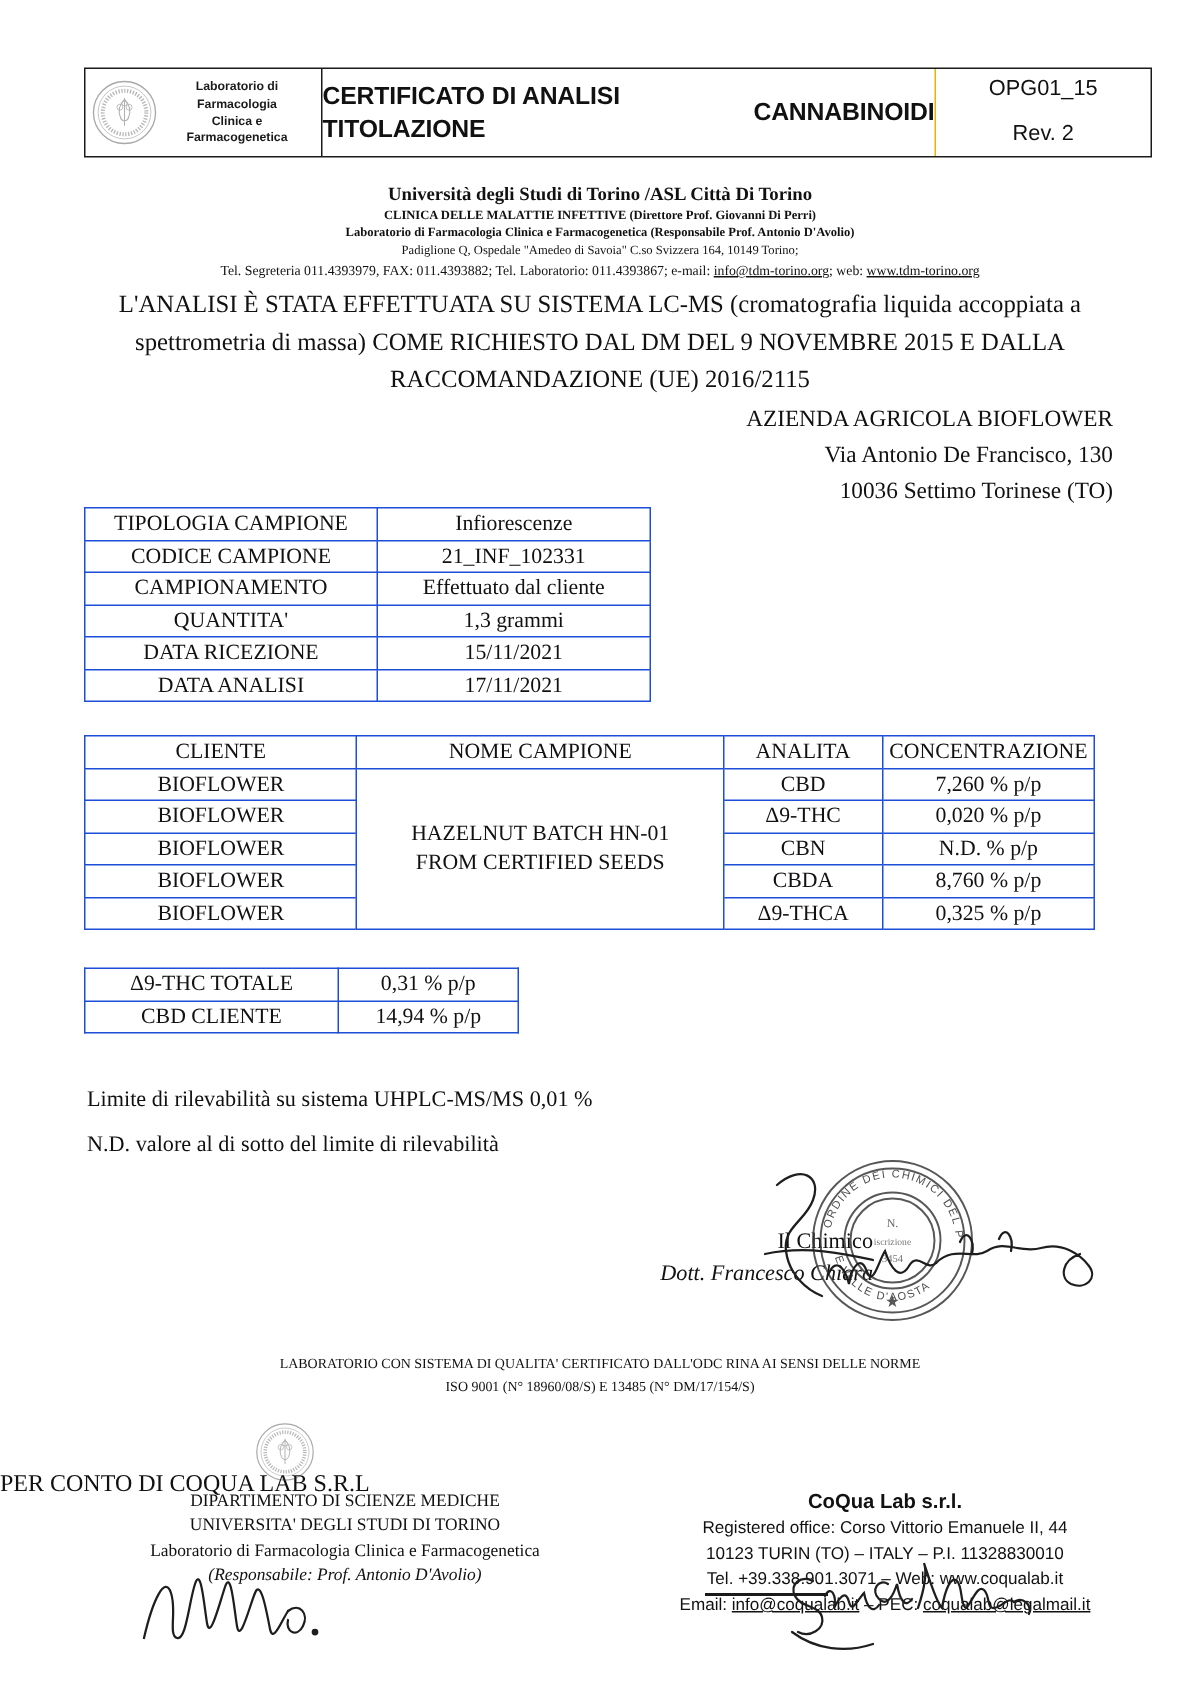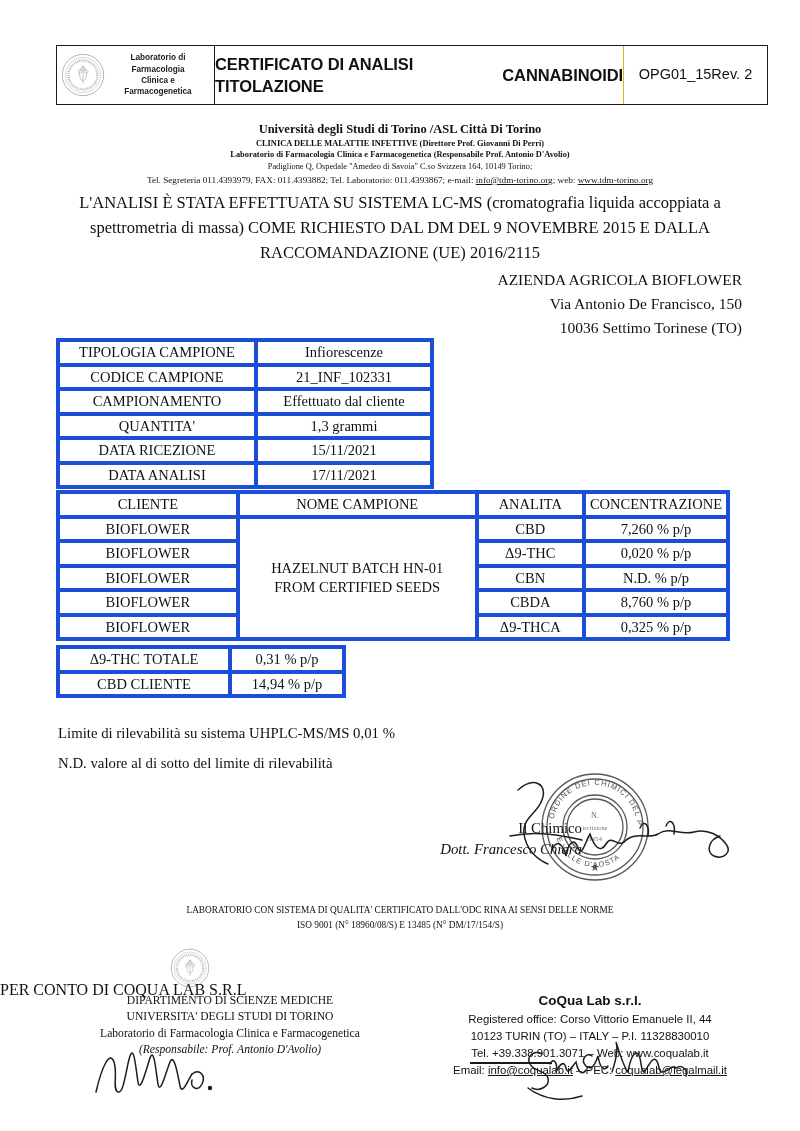--- a/index.html
+++ b/index.html
@@ -63,21 +63,21 @@
     font-family: "Liberation Sans", sans-serif;
     font-weight: bold;
     font-size: 16.5px;
     line-height: 1.35;
     letter-spacing: -0.1px;
   }
   .hdr-code-cell {
     width: 143px;
     box-sizing: border-box;
     display: flex;
-    flex-direction: row;
+    flex-direction: column;
     align-items: center;
     justify-content: center;
     font-family: "Liberation Sans", sans-serif;
     font-size: 14.5px;
     line-height: 2.05;
   }
 
   
   .uni-block {
     position: absolute;
@@ -113,21 +113,21 @@
     font-size: 15.5px;
     line-height: 1.55;
   }
 
   
   table.doc-tbl {
     border-collapse: collapse;
     position: absolute;
   }
   table.doc-tbl td, table.doc-tbl th {
-    border: 4px solid #1d4ed8;
+    border: 1px solid #1d4ed8;
     font-weight: normal;
     text-align: center;
     font-size: 14.5px;
     padding: 1px 4px;
     line-height: 1.28;
   }
 
   #sample-table { left: 56px; top: 338px; width: 378px; }
   #sample-table td { height: 18px; }
   #sample-table td.k { width: 186px; }
@@ -273,21 +273,21 @@
 </div>
 
 <div class="intro">
   <div>L'ANALISI È STATA EFFETTUATA SU SISTEMA LC-MS (cromatografia liquida accoppiata a</div>
   <div>spettrometria di massa) COME RICHIESTO DAL DM DEL 9 NOVEMBRE 2015 E DALLA</div>
   <div>RACCOMANDAZIONE (UE) 2016/2115</div>
 </div>
 
 <div class="client-addr">
   <div>AZIENDA AGRICOLA BIOFLOWER</div>
-  <div>Via Antonio De Francisco, 150</div>
+  <div>Via Antonio De Francisco, 130</div>
   <div>10036 Settimo Torinese (TO)</div>
 </div>
 
 <table class="doc-tbl" id="sample-table">
   <tbody>
     <tr>
       <td class="k">TIPOLOGIA CAMPIONE</td>
       <td>Infiorescenze</td>
     </tr>
     <tr>

